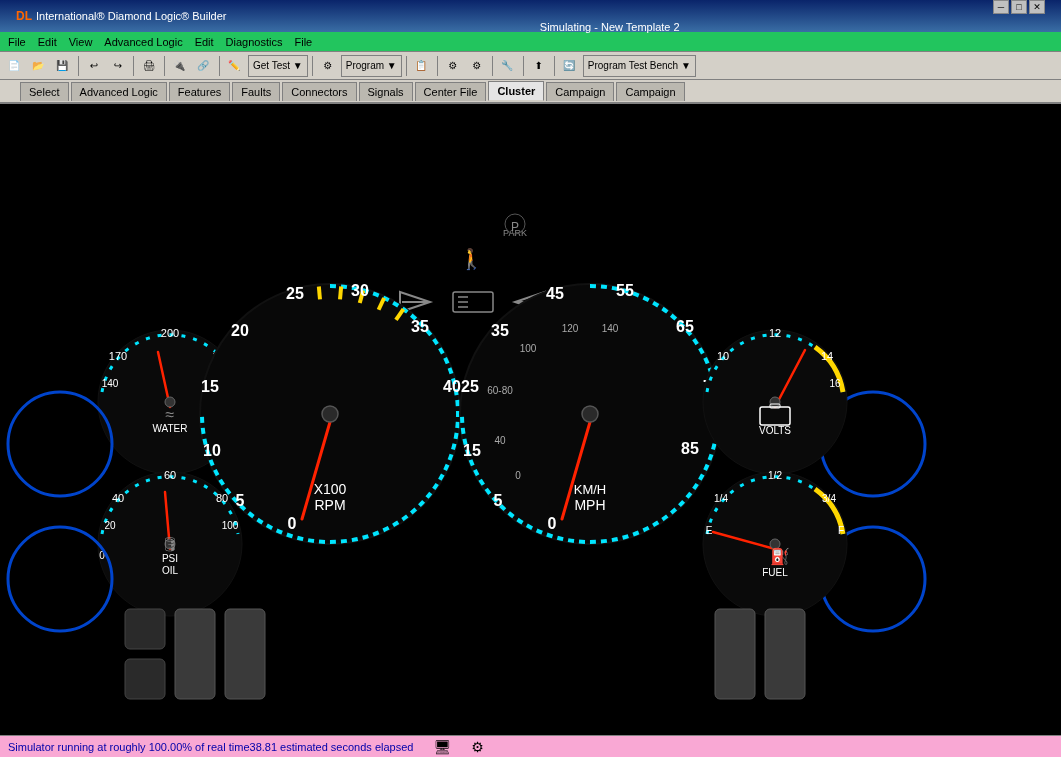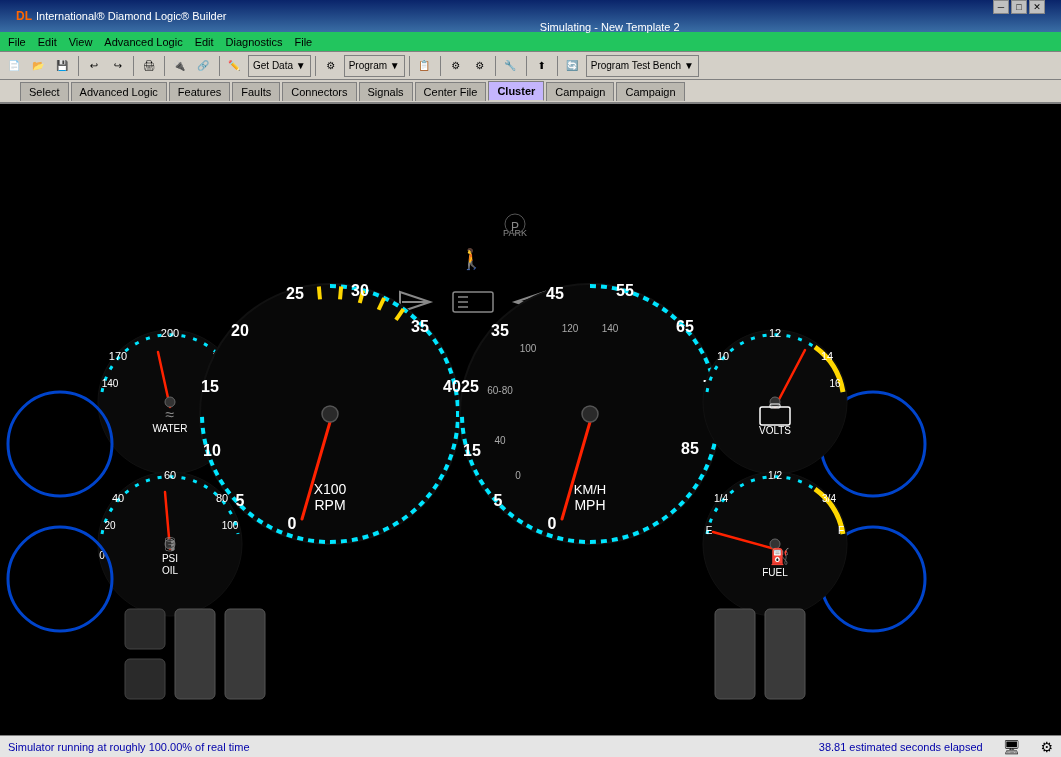--- a/index.html
+++ b/index.html
@@ -85,21 +85,21 @@
     .tab {
       padding: 3px 8px;
       font-size: 11px;
       cursor: pointer;
       border: 1px solid #808080;
       border-bottom: none;
       background: #bbb8b0;
       margin-right: 2px;
     }
     .tab.active {
-      background: #c4b5fd;
+      background: #e5e5e5;
       border-bottom: 1px solid #d4d0c8;
       font-weight: bold;
     }
 
     
     #main {
       width: 1061px;
       height: 631px;
       background: #1a1a1a;
       position: relative;
@@ -118,27 +118,27 @@
     #gauges-svg {
       width: 100%;
       height: 100%;
       position: absolute;
       top: 0; left: 0;
     }
 
     
     #statusbar {
       height: 22px;
-      background: #e5e5e5;
+      background: #f9a8d4;
       border-top: 1px solid #808080;
       display: flex;
       align-items: center;
       padding: 0 8px;
       font-size: 11px;
-      justify-content: space-between;
+      justify-content: flex-start;
     }
     #statusbar-left { color: #0000aa; }
     #statusbar-right { display: flex; align-items: center; gap: 20px; }
 
     
     #app-title { font-size: 11px; color: white; }
   </style>
 </head>
 <body>
 
@@ -172,21 +172,21 @@
   <div class="toolbar-separator"></div>
   <div class="toolbar-btn">↩</div>
   <div class="toolbar-btn">↪</div>
   <div class="toolbar-separator"></div>
   <div class="toolbar-btn">🖨</div>
   <div class="toolbar-separator"></div>
   <div class="toolbar-btn">🔌</div>
   <div class="toolbar-btn">🔗</div>
   <div class="toolbar-separator"></div>
   <div class="toolbar-btn">✏️</div>
-  <div class="toolbar-text-btn">Get Data ▼</div>
+  <div class="toolbar-text-btn">Get Test ▼</div>
   <div class="toolbar-separator"></div>
   <div class="toolbar-btn">⚙</div>
   <div class="toolbar-text-btn">Program ▼</div>
   <div class="toolbar-separator"></div>
   <div class="toolbar-btn">📋</div>
   <div class="toolbar-separator"></div>
   <div class="toolbar-btn">⚙</div>
   <div class="toolbar-btn">⚙</div>
   <div class="toolbar-separator"></div>
   <div class="toolbar-btn">🔧</div>

